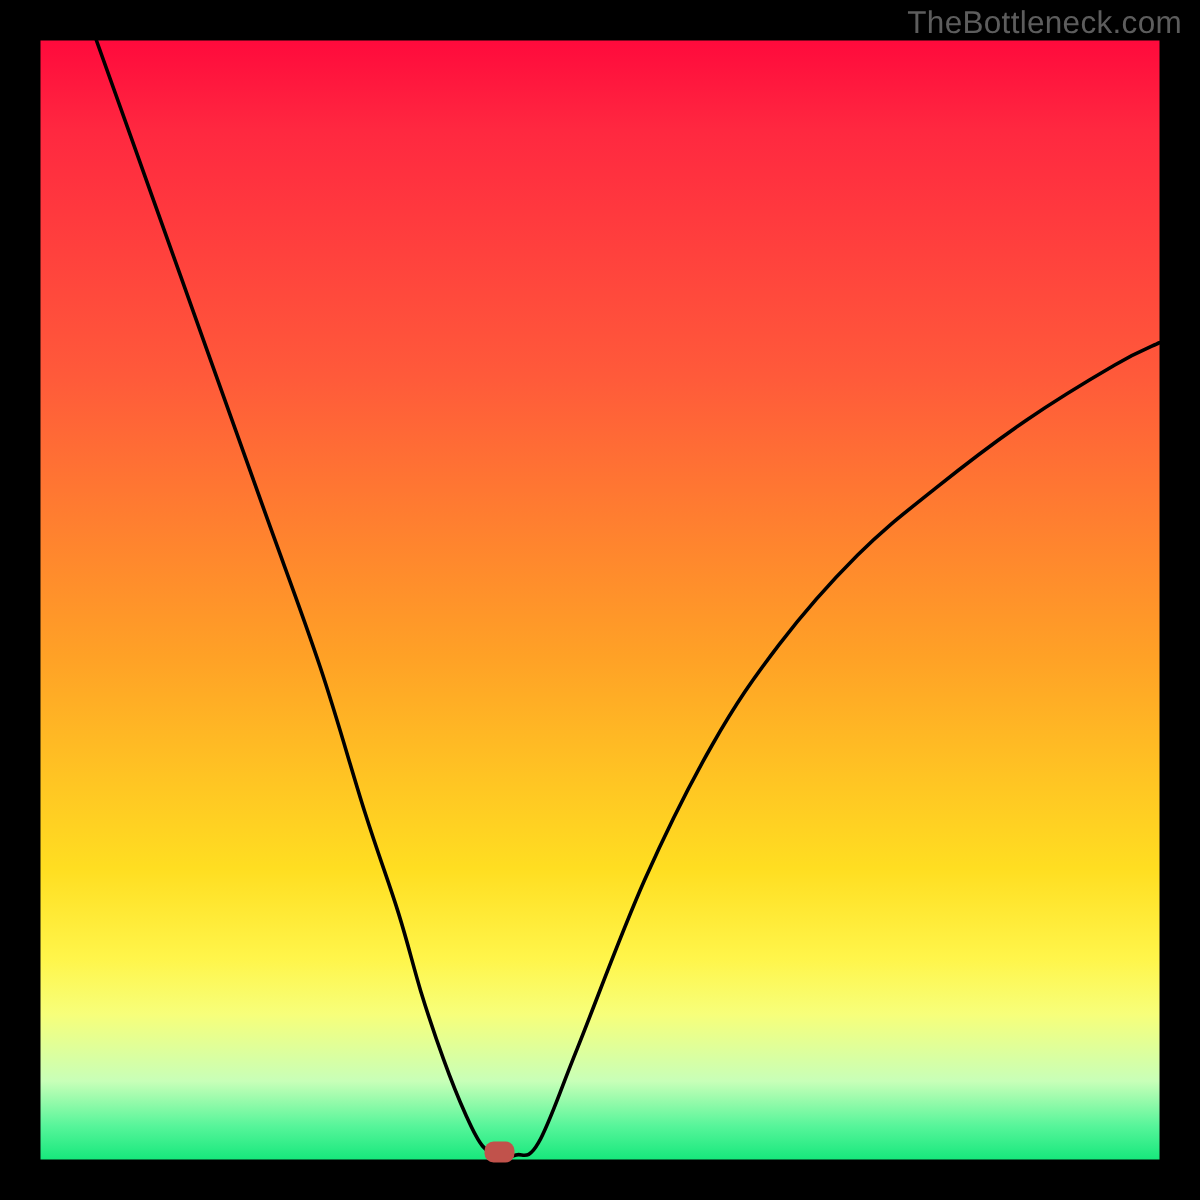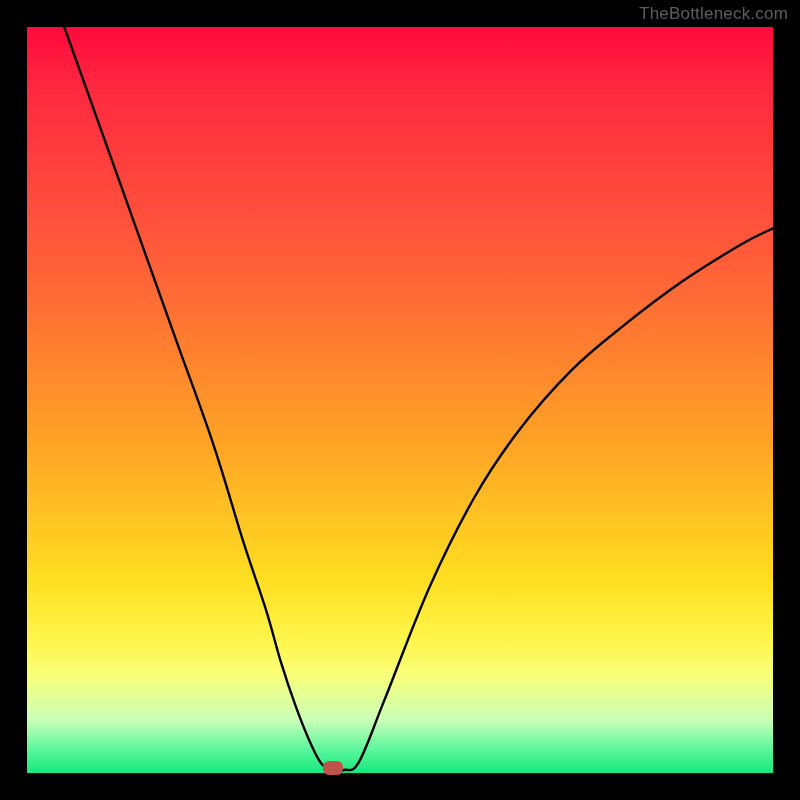--- a/index.html
+++ b/index.html
@@ -36,21 +36,21 @@
       #f7ff7a 87%,
       #c8ffb8 93%,
       #57f59a 97%,
       #17e87c 100%);
   }
   .watermark {
     position: absolute;
     top: 4px;
     right: 12px;
     color: #5d5d5d;
-    font-size: 17px;
+    font-size: 21px;
     font-weight: 500;
     letter-spacing: 0.2px;
     user-select: none;
     text-align: right;
   }
   svg.curve {
     position: absolute;
     left: 27px;
     top: 27px;
     width: 746px;

